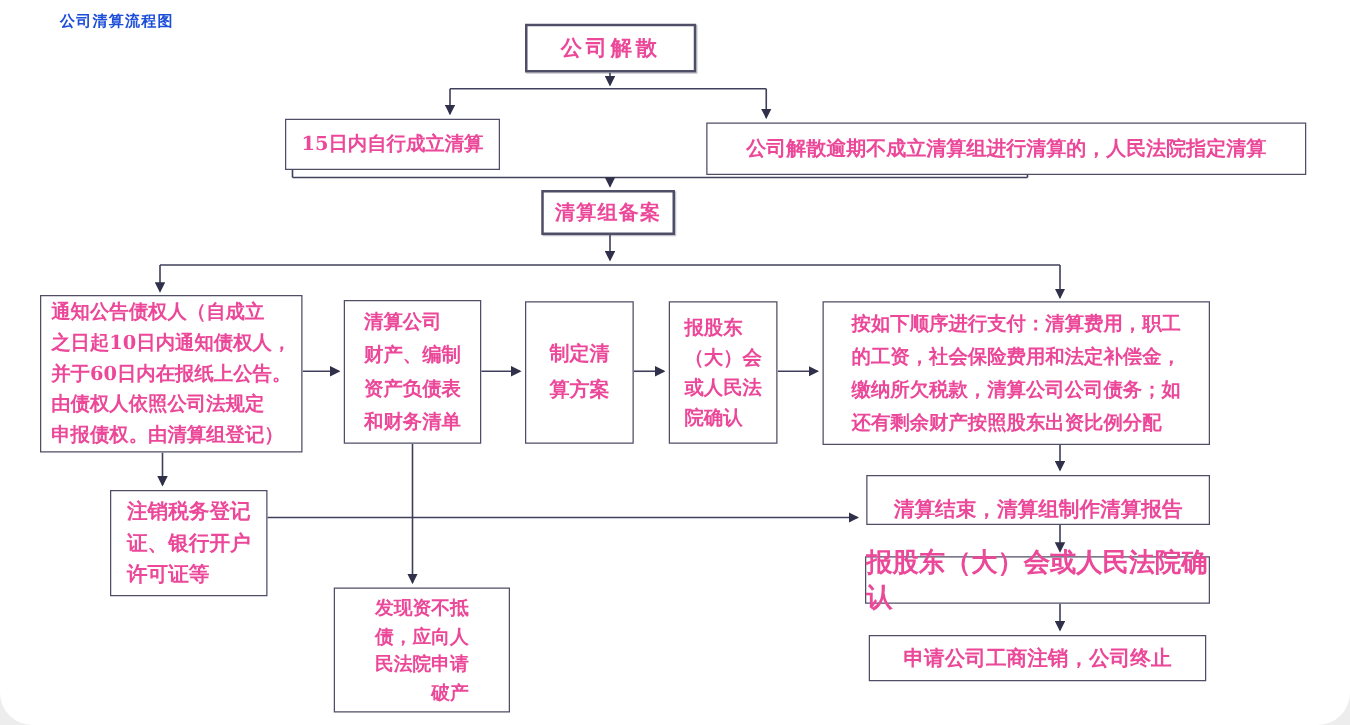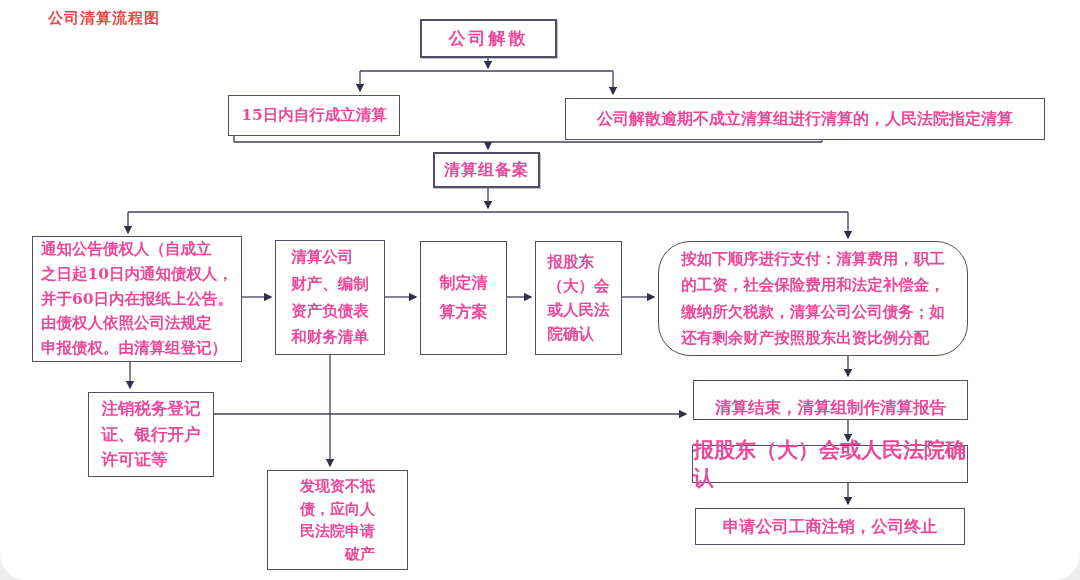--- a/index.html
+++ b/index.html
@@ -2,42 +2,42 @@
 <html><head>
 <meta charset="utf-8">
 <style>
   html,body{margin:0;padding:0;background:#ededed;}
   #canvas{
     position:relative;width:1080px;height:580px;background:#ffffff;
     border-radius:0 0 26px 26px;overflow:hidden;
     font-family:"Liberation Sans","DejaVu Sans",sans-serif;
   }
   #title{
-    position:absolute;left:48px;top:9px;font-size:15px;font-weight:bold;
-    color:#ef4444;letter-spacing:1px;
+    position:absolute;left:48px;top:9px;font-size:12px;font-weight:bold;
+    color:#1d4ed8;letter-spacing:1px;
   }
   svg.connectors{position:absolute;left:0;top:0;width:1080px;height:580px;}
   .node{
     position:absolute;background:#fff;border:1.6px solid #4e4e66;color:#ec4899;
     display:flex;align-items:center;justify-content:center;box-sizing:border-box;
   }
   .node .txt{white-space:pre-line;}
   .hei{font-family:"Liberation Sans","DejaVu Sans",sans-serif;font-weight:bold;}
   .kai{font-family:"DejaVu Serif","Liberation Serif",serif;font-weight:bold;}
   .thick{border-width:2px;box-shadow:1px 1px 0 rgba(80,80,110,.35);}
 
   #n-dissolve{left:420px;top:19px;width:137px;height:39px;font-size:17px;letter-spacing:3px;}
   #n-self{left:228px;top:95px;width:172px;height:41px;font-size:15.5px;}
   #n-court{left:565px;top:98px;width:480px;height:42px;font-size:16px;}
   #n-filing{left:433px;top:152px;width:107px;height:36px;font-size:16px;letter-spacing:1px;}
   #n-notify{left:32px;top:236px;width:210px;height:126px;font-size:15.5px;line-height:1.6;text-align:left;}
   #n-assets{left:275px;top:240px;width:110px;height:115px;font-size:15.5px;line-height:1.72;text-align:left;}
   #n-plan{left:420px;top:241px;width:87px;height:114px;font-size:16px;line-height:1.8;text-align:left;}
   #n-confirm1{left:535px;top:241px;width:87px;height:114px;font-size:15.5px;line-height:1.55;text-align:left;}
-  #n-pay{left:658px;top:241px;width:310px;height:115px;font-size:15.5px;line-height:1.7;text-align:left;border-radius:32px;}
+  #n-pay{left:658px;top:241px;width:310px;height:115px;font-size:15.5px;line-height:1.7;text-align:left;}
   #n-canceltax{left:62px;top:392px;width:126px;height:85px;font-size:16.5px;line-height:1.55;text-align:left;margin-left:26px;}
   #n-bankruptcy{left:267px;top:470px;width:141px;height:100px;font-size:15px;line-height:1.5;text-align:right;}
   #n-endreport{left:693px;top:380px;width:275px;height:40px;font-size:16.5px;align-items:flex-end;}
   #n-confirm2{left:692px;top:445px;width:276px;height:38px;font-size:21px;}
   #n-deregister{left:695px;top:508px;width:270px;height:37px;font-size:16.5px;}
 </style>
 </head>
 <body>
 
 <div id="canvas">

